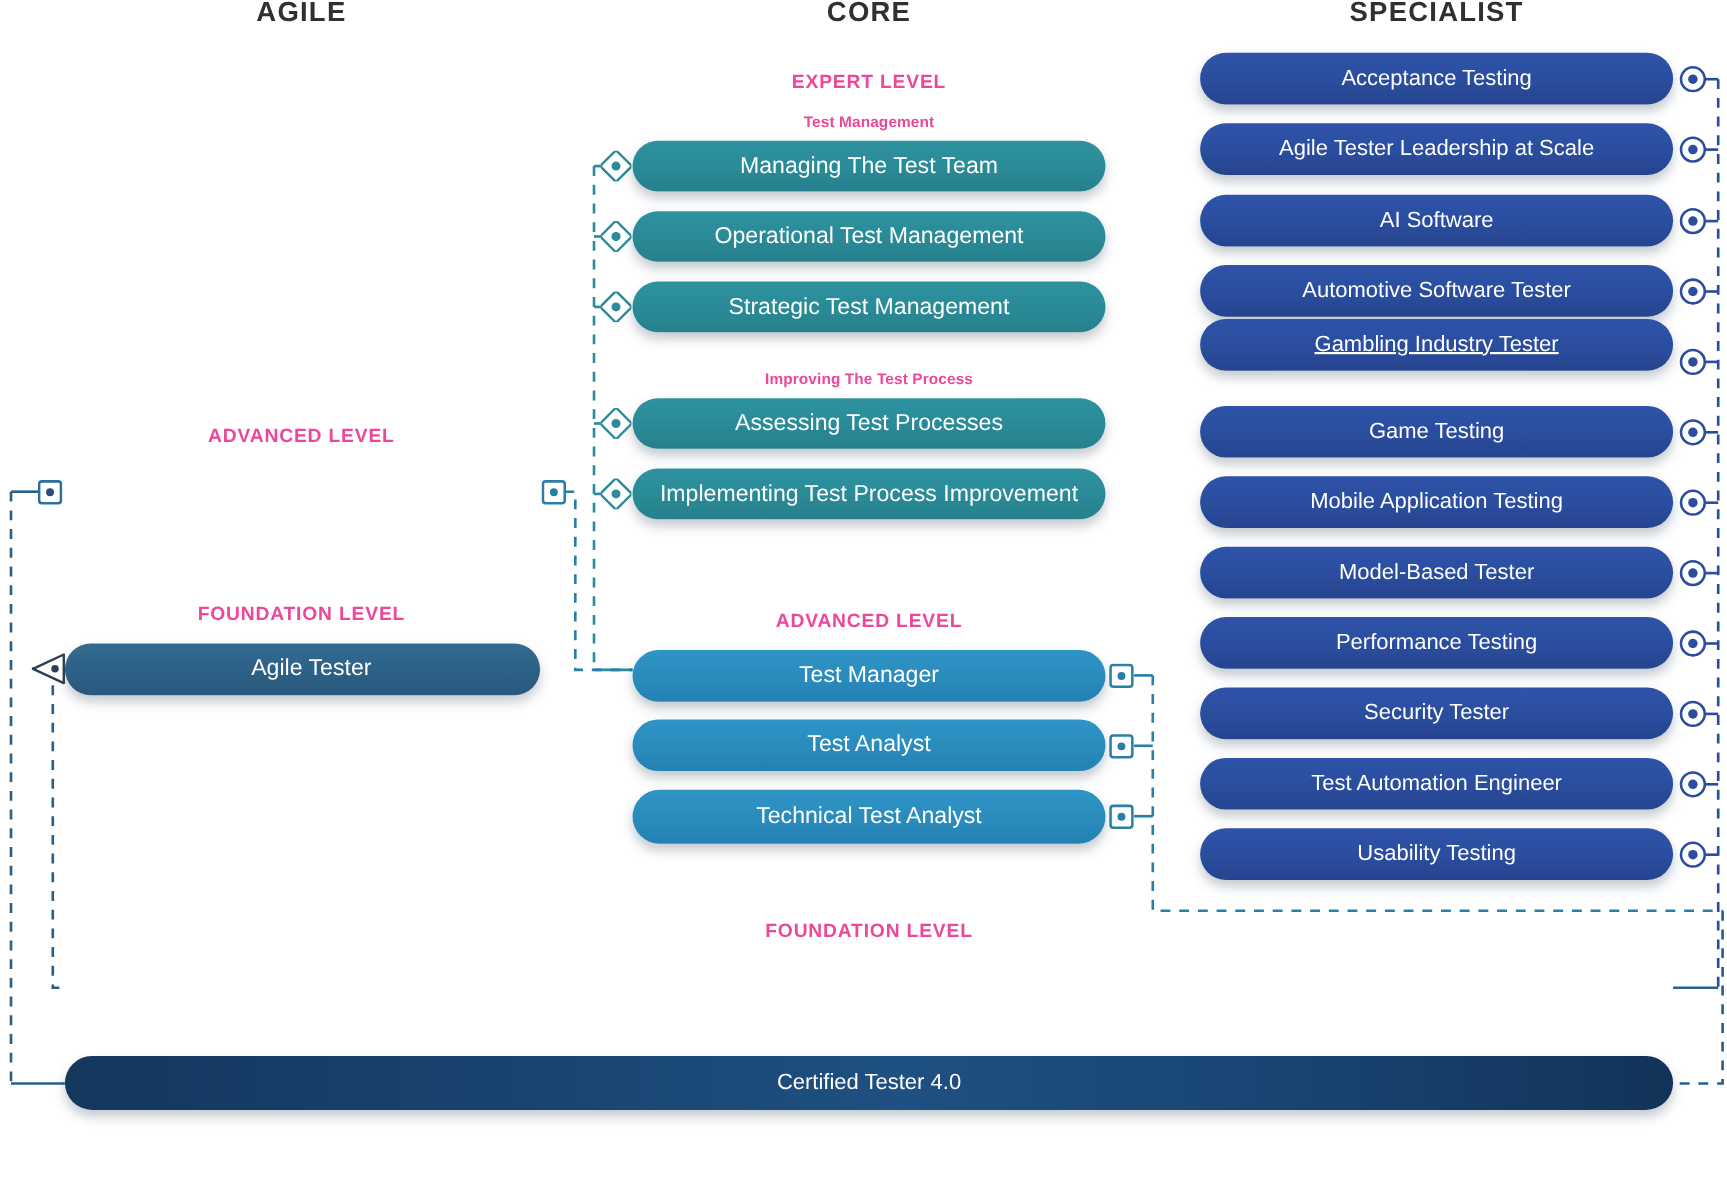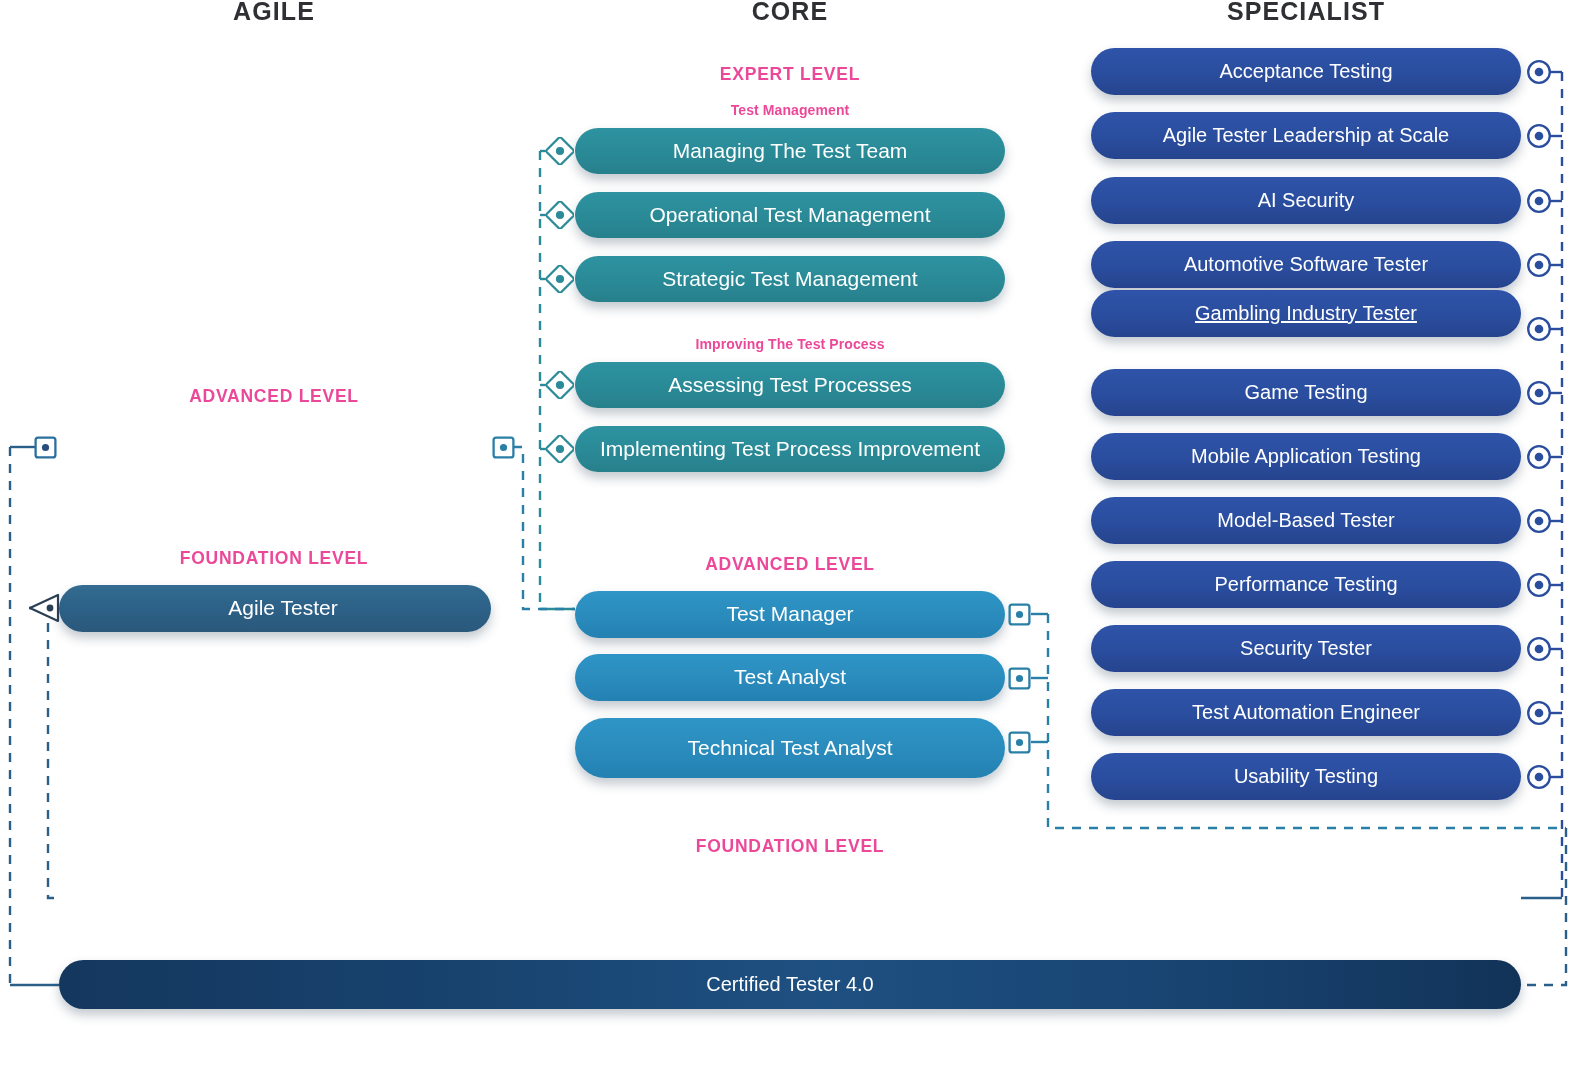--- a/index.html
+++ b/index.html
@@ -199,21 +199,21 @@
   </svg>
 
   <div class="lvl big" style="left:630px;top:554px;width:320px;">ADVANCED LEVEL</div>
 
   <div class="pill p-lblue" style="left:575px;top:591px;width:430px;height:47px;">
     <span>Test Manager</span>
   </div>
   <div class="pill p-lblue" style="left:575px;top:654px;width:430px;height:47px;">
     <span>Test Analyst</span>
   </div>
-  <div class="pill p-lblue" style="left:575px;top:718px;width:430px;height:60px;">
+  <div class="pill p-lblue" style="left:575px;top:718px;width:430px;height:49px;">
     <span>Technical Test Analyst</span>
   </div>
 
   <svg class="node" style="left:1008px;top:603px;" width="23" height="23" viewBox="0 0 23 23">
     <rect x="1.6" y="1.6" width="19.8" height="19.8" rx="2.5" fill="#ffffff" stroke="#2a7fa6" stroke-width="2.3"></rect>
     <circle cx="11.5" cy="11.5" r="3.6" fill="#2a7fa6"></circle>
   </svg>
   <svg class="node" style="left:1008px;top:667px;" width="23" height="23" viewBox="0 0 23 23">
     <rect x="1.6" y="1.6" width="19.8" height="19.8" rx="2.5" fill="#ffffff" stroke="#2a7fa6" stroke-width="2.3"></rect>
     <circle cx="11.5" cy="11.5" r="3.6" fill="#2a7fa6"></circle>
@@ -232,21 +232,21 @@
         <circle cx="13" cy="13" r="4.3" fill="#2a4d9e"></circle>
       </svg>
       <div class="pill p-dblue" style="left: 1091px; top: 112px; width: 430px; height: 47px;">
         <span>Agile Tester Leadership at Scale</span>
       </div>
       <svg class="node" width="26" height="26" viewBox="0 0 26 26" style="left: 1526px; top: 122.5px;">
         <circle cx="13" cy="13" r="10.8" fill="#ffffff" stroke="#2a4d9e" stroke-width="2.3"></circle>
         <circle cx="13" cy="13" r="4.3" fill="#2a4d9e"></circle>
       </svg>
       <div class="pill p-dblue" style="left: 1091px; top: 177px; width: 430px; height: 47px;">
-        <span>AI Security</span>
+        <span>AI Software</span>
       </div>
       <svg class="node" width="26" height="26" viewBox="0 0 26 26" style="left: 1526px; top: 187.5px;">
         <circle cx="13" cy="13" r="10.8" fill="#ffffff" stroke="#2a4d9e" stroke-width="2.3"></circle>
         <circle cx="13" cy="13" r="4.3" fill="#2a4d9e"></circle>
       </svg>
       <div class="pill p-dblue" style="left: 1091px; top: 241px; width: 430px; height: 47px;">
         <span>Automotive Software Tester</span>
       </div>
       <svg class="node" width="26" height="26" viewBox="0 0 26 26" style="left: 1526px; top: 251.5px;">
         <circle cx="13" cy="13" r="10.8" fill="#ffffff" stroke="#2a4d9e" stroke-width="2.3"></circle>

